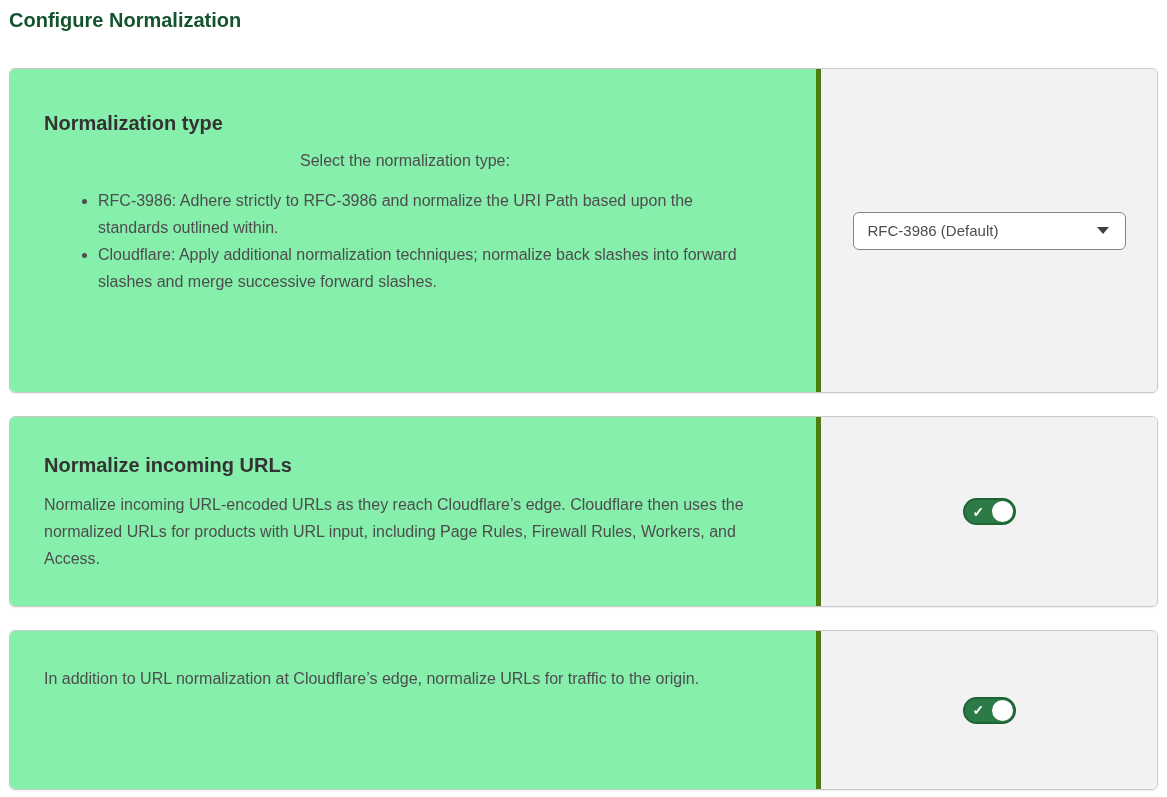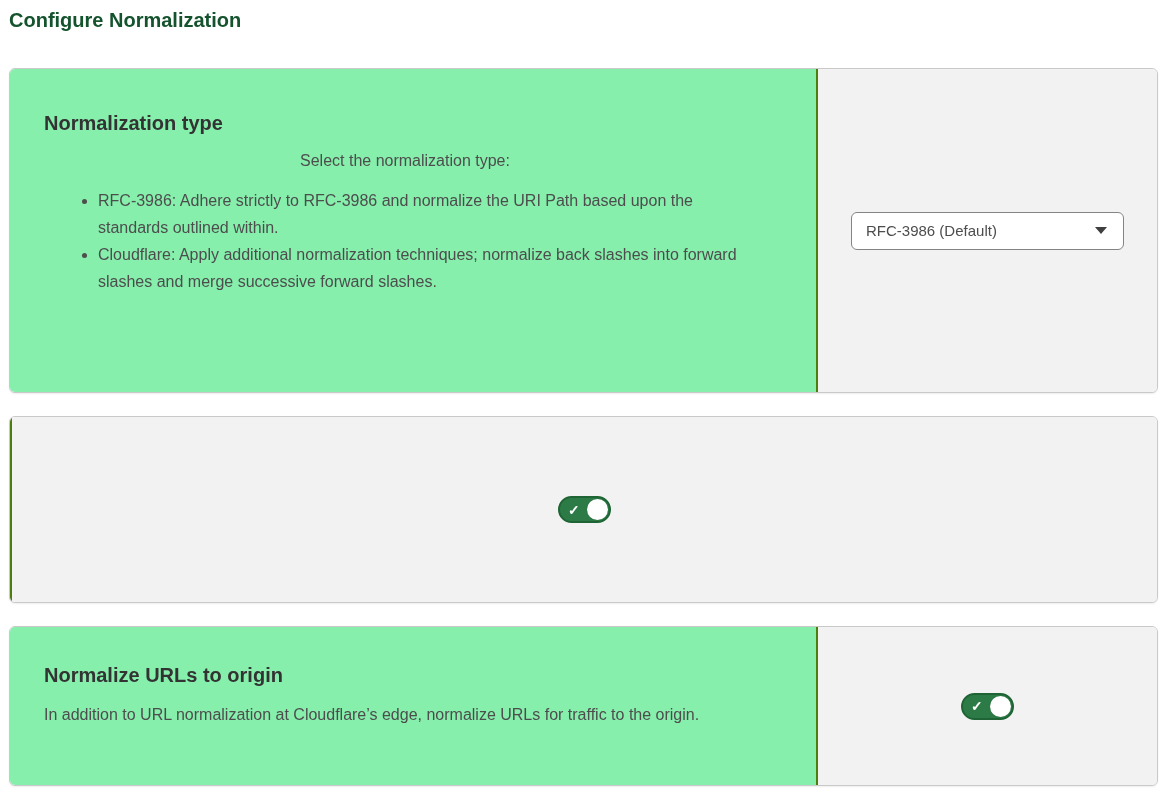--- a/index.html
+++ b/index.html
@@ -39,21 +39,21 @@
     flex: 0 0 806px;
     background: #86efac;
   }
   .card-1 .card-main { padding: 40px 50px 37px 34px; }
   .card-2 .card-main { padding: 34px 50px 34px 34px; }
   .card-3 .card-main { padding: 34px 50px 34px 34px; }
 
   .card-side {
     flex: 1 1 auto;
     background: #f2f2f2;
-    border-left: 2px solid #4d7c0f;
+    border-left: 5px solid #4d7c0f;
     display: flex;
     align-items: center;
     justify-content: center;
   }
 
   .card-title {
     margin: 0 0 12px 0;
     font-size: 20px;
     line-height: 28px;
     font-weight: 700;
@@ -166,31 +166,34 @@
     </div>
     <div class="card-side">
       <div class="select-box">
         <span>RFC-3986 (Default)</span>
         <span class="arrow-down"></span>
       </div>
     </div>
   </section>
 
   <section class="card card-2">
+    <div class="card-main">
+      <h2 class="card-title">Normalize incoming URLs</h2>
+      <p class="desc-text">Normalize incoming URL-encoded URLs as they reach Cloudflare’s edge. Cloudflare then uses the normalized URLs for products with URL input, including Page Rules, Firewall Rules, Workers, and Access.</p>
+    </div>
     <div class="card-side">
       <div class="toggle">
         <span class="toggle-check">✓</span>
         <span class="toggle-knob"></span>
       </div>
     </div>
   </section>
 
   <section class="card card-3">
     <div class="card-main">
-      <h2 class="card-title">Normalize URLs to origin</h2>
       <p class="desc-text">In addition to URL normalization at Cloudflare’s edge, normalize URLs for traffic to the origin.</p>
     </div>
     <div class="card-side">
       <div class="toggle">
         <span class="toggle-check">✓</span>
         <span class="toggle-knob"></span>
       </div>
     </div>
   </section>
 

